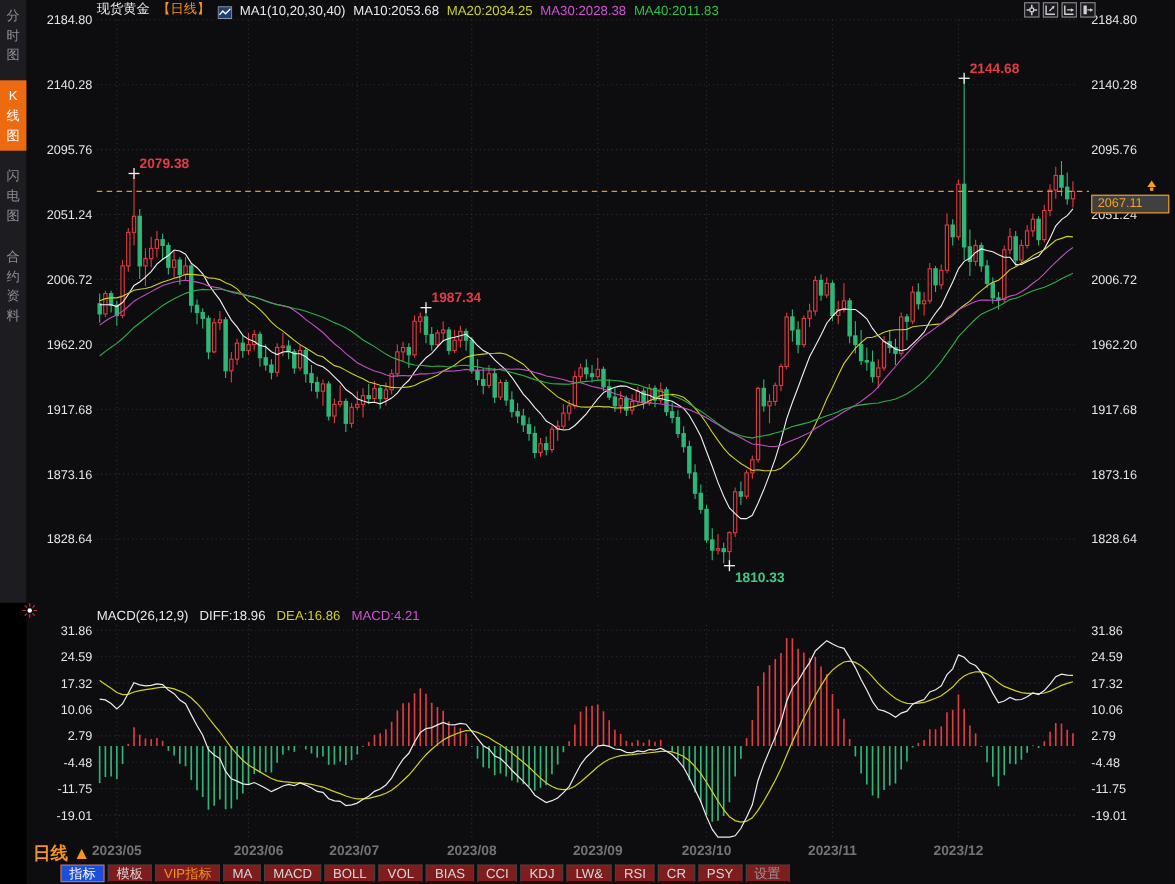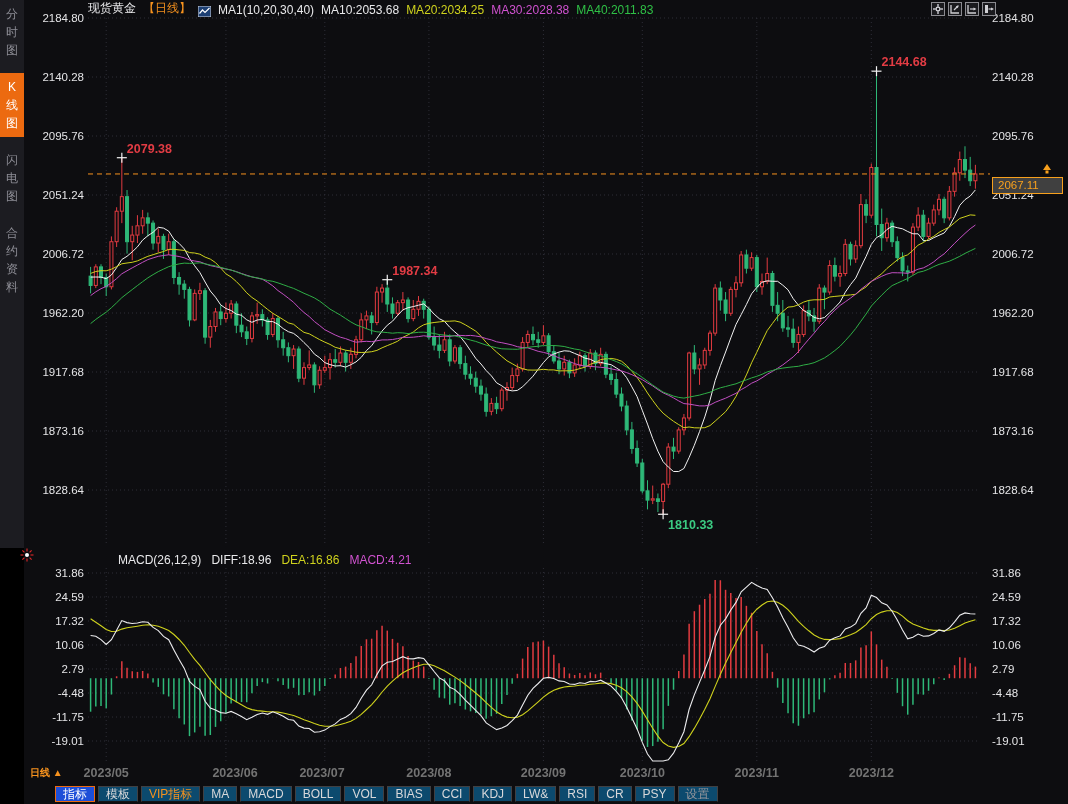--- a/index.html
+++ b/index.html
@@ -13,34 +13,34 @@
   .side-tab div{line-height:18px;height:18px;}
   .side-tab.active{background:#ec6a10;color:#fff;}
   
   #top-header{position:absolute;left:88px;top:1px;height:16px;z-index:6;font-size:12px;
     white-space:nowrap;display:flex;align-items:flex-end;gap:7px;}
   .wh{color:#e8e8ea}.orn{color:#f6921e}.yel{color:#cfd21d}.mag{color:#d052d0}.grn{color:#2fc046}
   #tr-icons{position:absolute;right:72px;top:2px;z-index:6;display:flex;gap:3px;}
   .ticon{width:14px;height:14px;border:1px solid #8a8a90;box-sizing:border-box;display:flex;
     align-items:center;justify-content:center;background:#1a1a1e;cursor:pointer;}
   
-  #macd-header{position:absolute;left:118px;top:552px;height:15px;z-index:6;font-size:12px;
+  #macd-header{position:absolute;left:88px;top:552px;height:15px;z-index:6;font-size:12px;
     white-space:nowrap;display:flex;gap:10px;align-items:center;}
   
   #price-badge{position:absolute;left:992px;top:177px;width:64px;height:15px;z-index:7;
     border:1px solid #f7a01d;background:#404040;color:#f7a01d;font-size:11.5px;
     line-height:15px;padding-left:5px;}
   #price-arrow{position:absolute;left:1040px;top:163px;z-index:7;}
   #macd-alert{position:absolute;left:20px;top:548px;z-index:7;}
   
   #date-row{position:absolute;left:0;top:764px;width:1068px;height:21px;z-index:6;}
-  #period-label{position:absolute;left:30px;top:2px;font-size:10px;font-weight:bold;color:#f6921e;}
+  #period-label{position:absolute;left:30px;top:2px;font-size:16px;font-weight:bold;color:#f6921e;}
   .x-label{position:absolute;top:2px;transform:translateX(-50%);font-size:12.5px;font-weight:bold;color:#737373;}
   #toolbar{position:absolute;left:55px;top:786px;height:17px;z-index:6;display:flex;gap:3px;}
-  .tbtn{height:16px;line-height:15px;padding:0 7px;font-size:12px;color:#d8d8da;background:#0c4a6e;
+  .tbtn{height:16px;line-height:15px;padding:0 7px;font-size:12px;color:#d8d8da;background:#7f1d1d;
     border:1px solid #404043;border-bottom-color:#141416;box-sizing:border-box;cursor:pointer;white-space:nowrap;}
   .tbtn.active{background:#1d4ed8;border-color:#ec6a10;color:#fff;}
   .tbtn.vip{color:#f6921e;}
   .tbtn.dim{color:#97979c;}
   svg{display:block;}
   #chart-svg{position:absolute;left:0;top:0;z-index:3;}
 </style>
 </head>
 <body>
 

